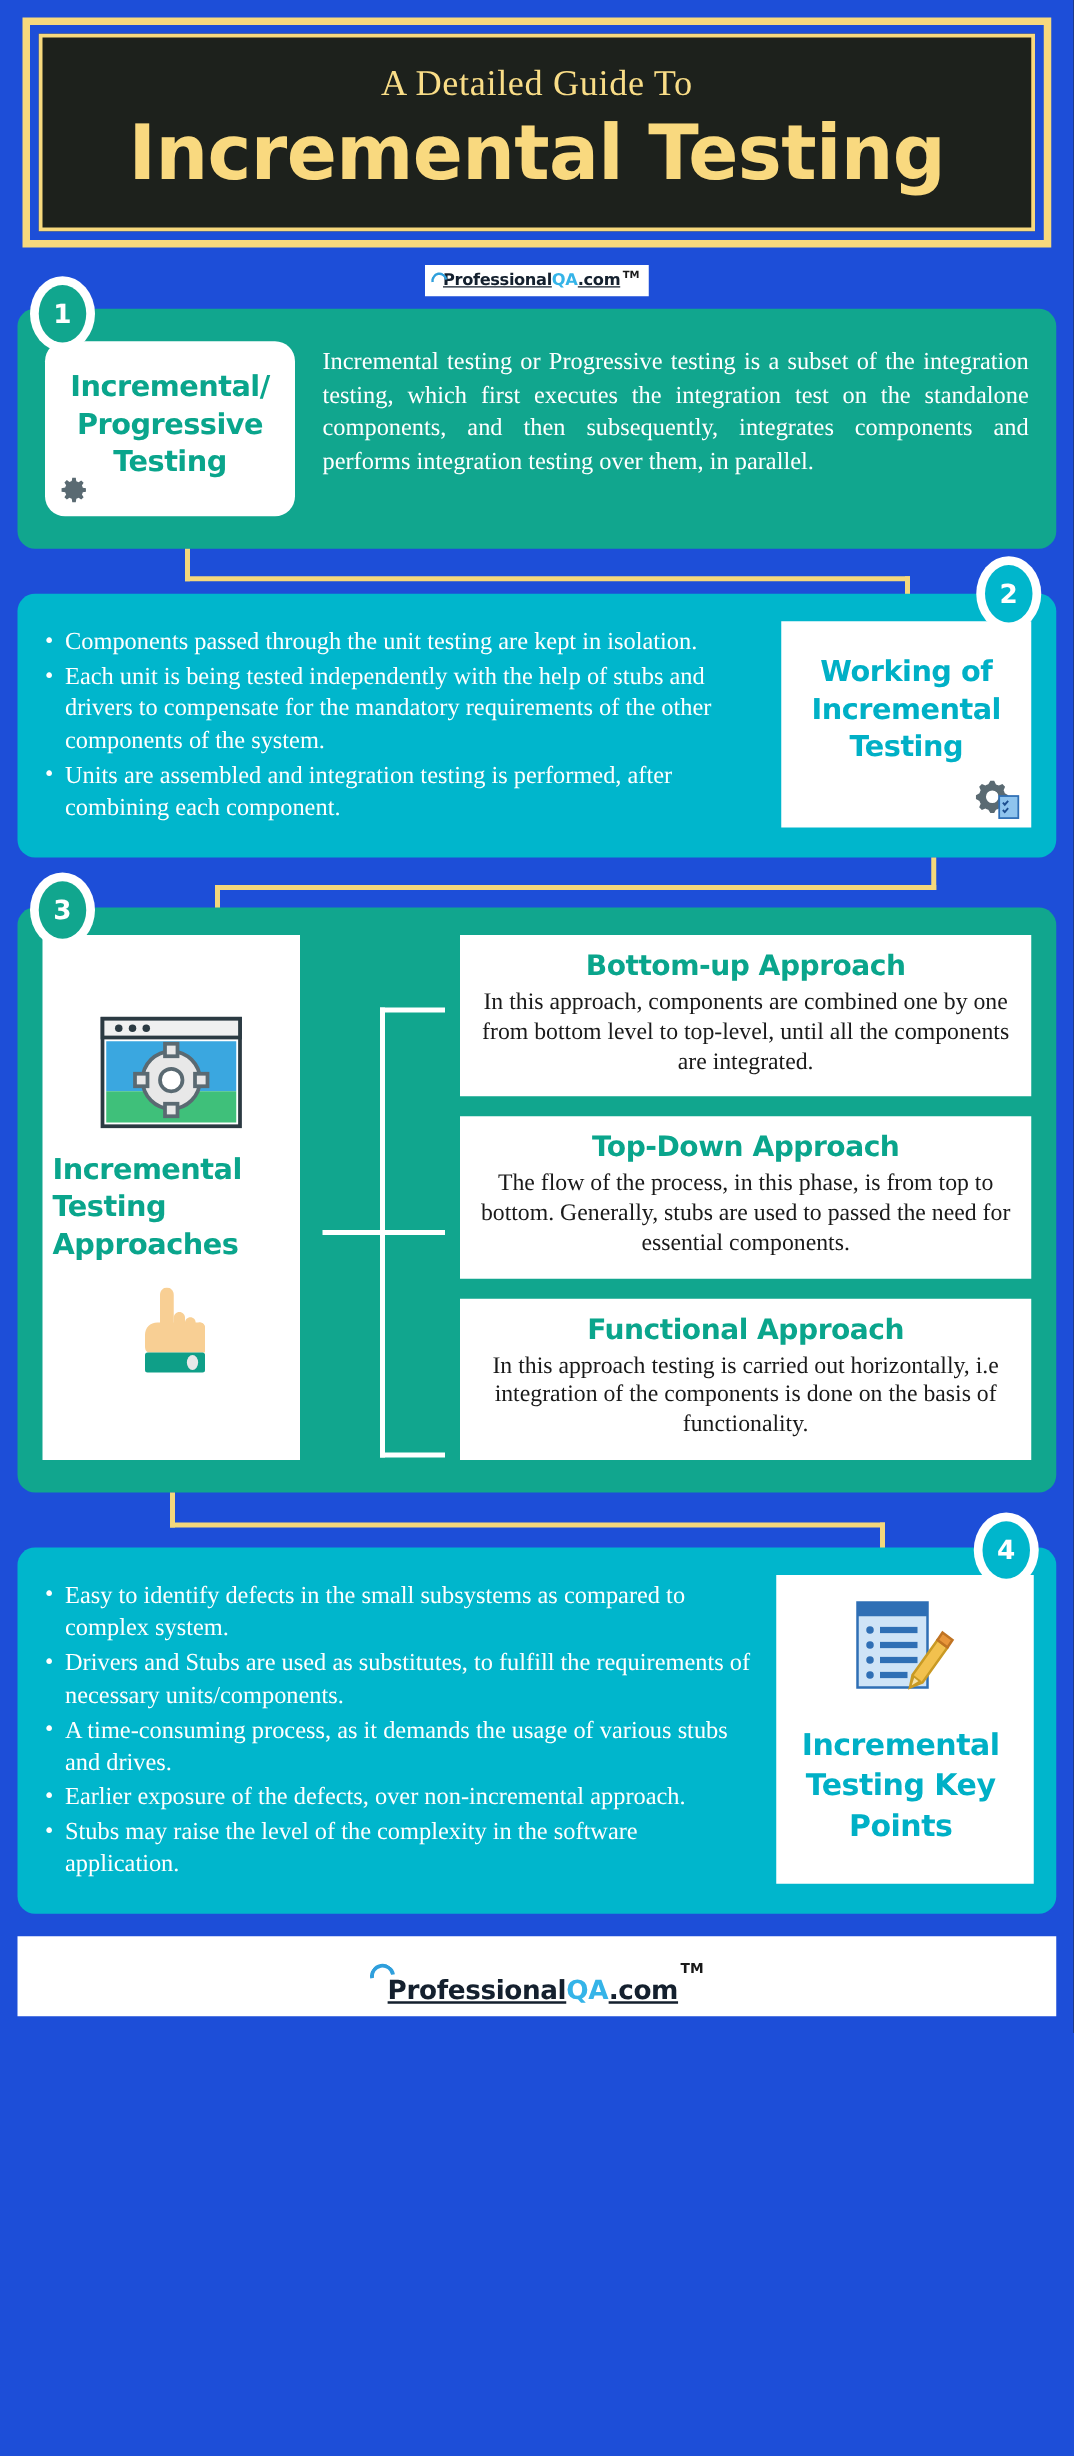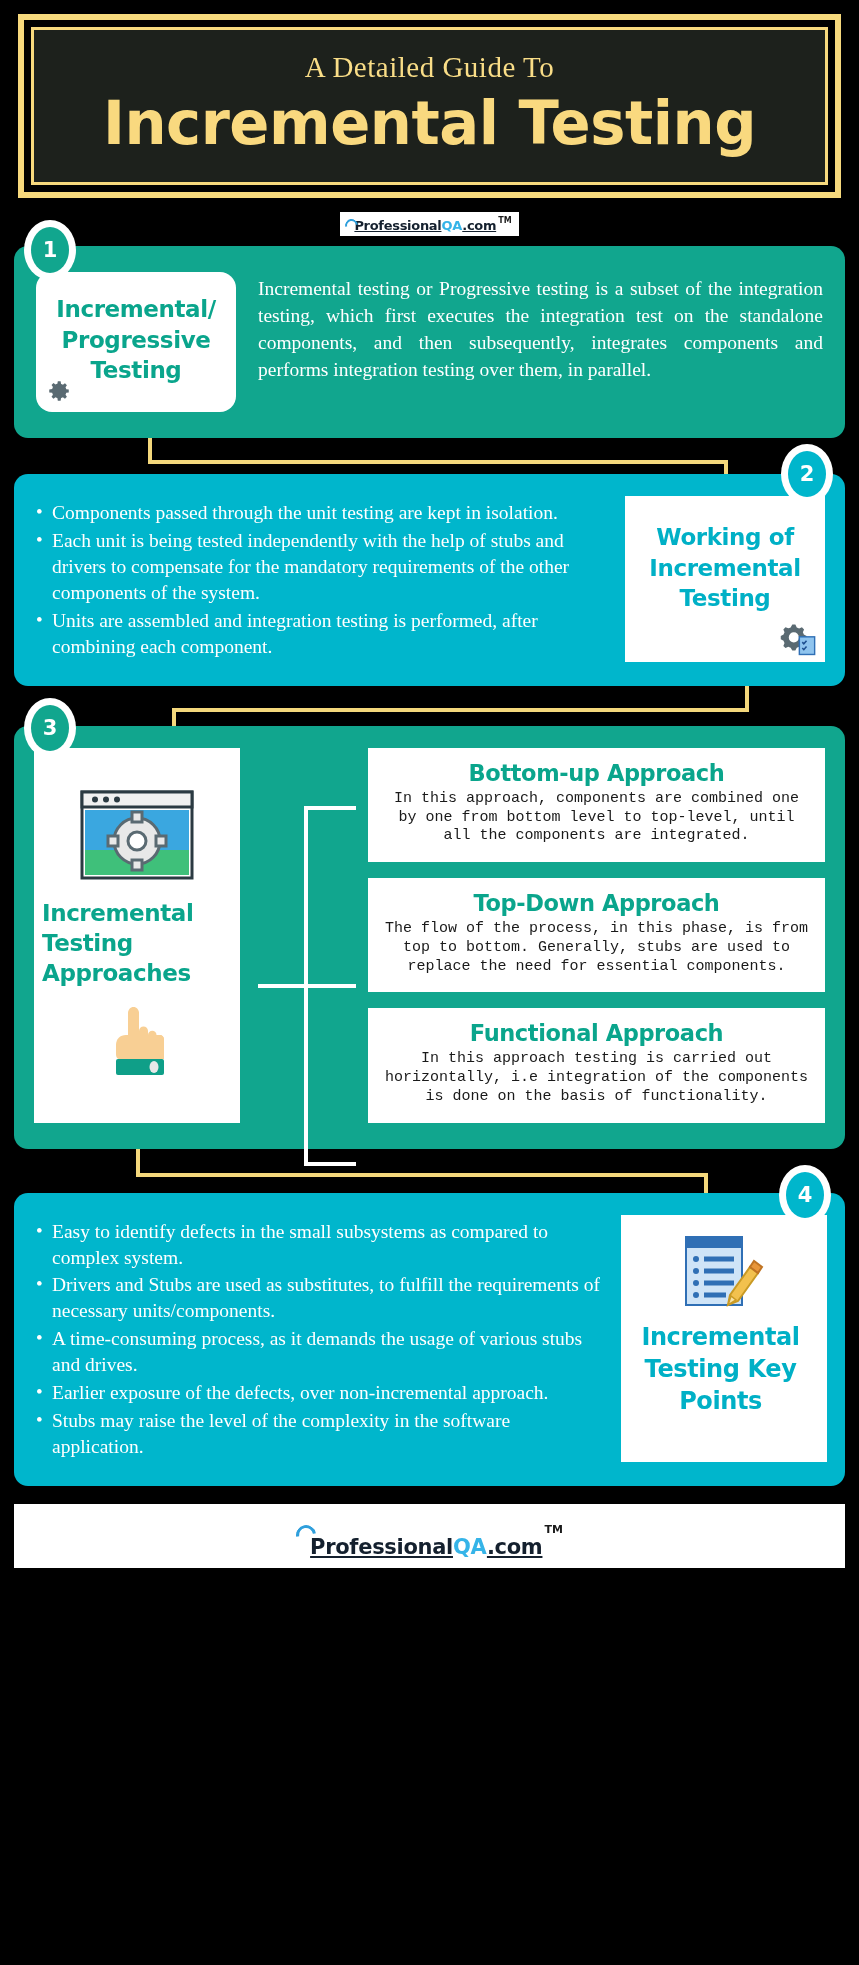--- a/index.html
+++ b/index.html
@@ -5,21 +5,21 @@
   * { box-sizing: border-box; margin: 0; padding: 0; }
   html, body {
     width: 859px;
     background: #1d211c;
     font-family: "Liberation Serif", serif;
   }
   .page {
     position: relative;
     width: 859px;
     min-height: 1965px;
-    background: #000000;
+    background: #1d4ed8;
     overflow: hidden;
   }
 
   
   .header-wrap {
     margin: 14px 18px 0 18px;
     border: 6px solid #f7d97d;
     padding: 7px;
   }
   .header-inner {
@@ -222,40 +222,40 @@
   }
   .appr-head {
     font-family: "DejaVu Sans", sans-serif;
     font-weight: 700;
     color: #0aa58c;
     font-size: 22.5px;
     letter-spacing: -0.4px;
     margin-bottom: 4px;
   }
   .appr-body {
-    font-family: Liberation Mono, monospace;
+    font-family: Liberation Serif, serif;
     color: #1a1a1a;
-    font-size: 15px;
+    font-size: 19px;
     line-height: 1.25;
   }
 
   
   .browser-ico { width: 116px; height: 92px; }
   .hand-ico { width: 78px; height: 74px; }
 
   
   #sec4 { padding: 22px 18px 24px 20px; display: flex; gap: 16px; }
   #sec4 .badge { right: 14px; top: -28px; }
   #sec4 .card-white {
     width: 206px; flex: 0 0 206px;
     padding: 18px 15px 18px 8px;
     text-align: center;
     display: flex; flex-direction: column;
     align-items: center; justify-content: flex-start;
-    gap: 8px;
+    gap: 22px;
   }
   #sec4 .card-title { color: #00b0c6; font-size: 24px; line-height: 1.35; }
   .note-ico { width: 86px; height: 80px; }
 
   
   .footer {
     background: #ffffff;
     margin: 18px 14px 14px 14px;
     padding: 9px 0 10px 0;
     text-align: center;
@@ -380,21 +380,21 @@
       <div class="conn-w" style="left:46px; top:436px; width:52px; height:4px;"></div>
     </div>
 
     <div class="appr-right">
       <div class="appr-card">
         <div class="appr-head">Bottom-up Approach</div>
         <div class="appr-body">In this approach, components are combined one by one from bottom level to top-level, until all the components are integrated.</div>
       </div>
       <div class="appr-card">
         <div class="appr-head">Top-Down Approach</div>
-        <div class="appr-body">The flow of the process, in this phase, is from top to bottom. Generally, stubs are used to replace the need for essential components.</div>
+        <div class="appr-body">The flow of the process, in this phase, is from top to bottom. Generally, stubs are used to passed the need for essential components.</div>
       </div>
       <div class="appr-card">
         <div class="appr-head">Functional Approach</div>
         <div class="appr-body">In this approach testing is carried out horizontally, i.e integration of the components is done on the basis of functionality.</div>
       </div>
     </div>
   </div>
 
   <div class="spacer-c" style="position:relative;">
     <div class="conn" style="left:136px; top:0px; width:4px; height:28px;"></div>

